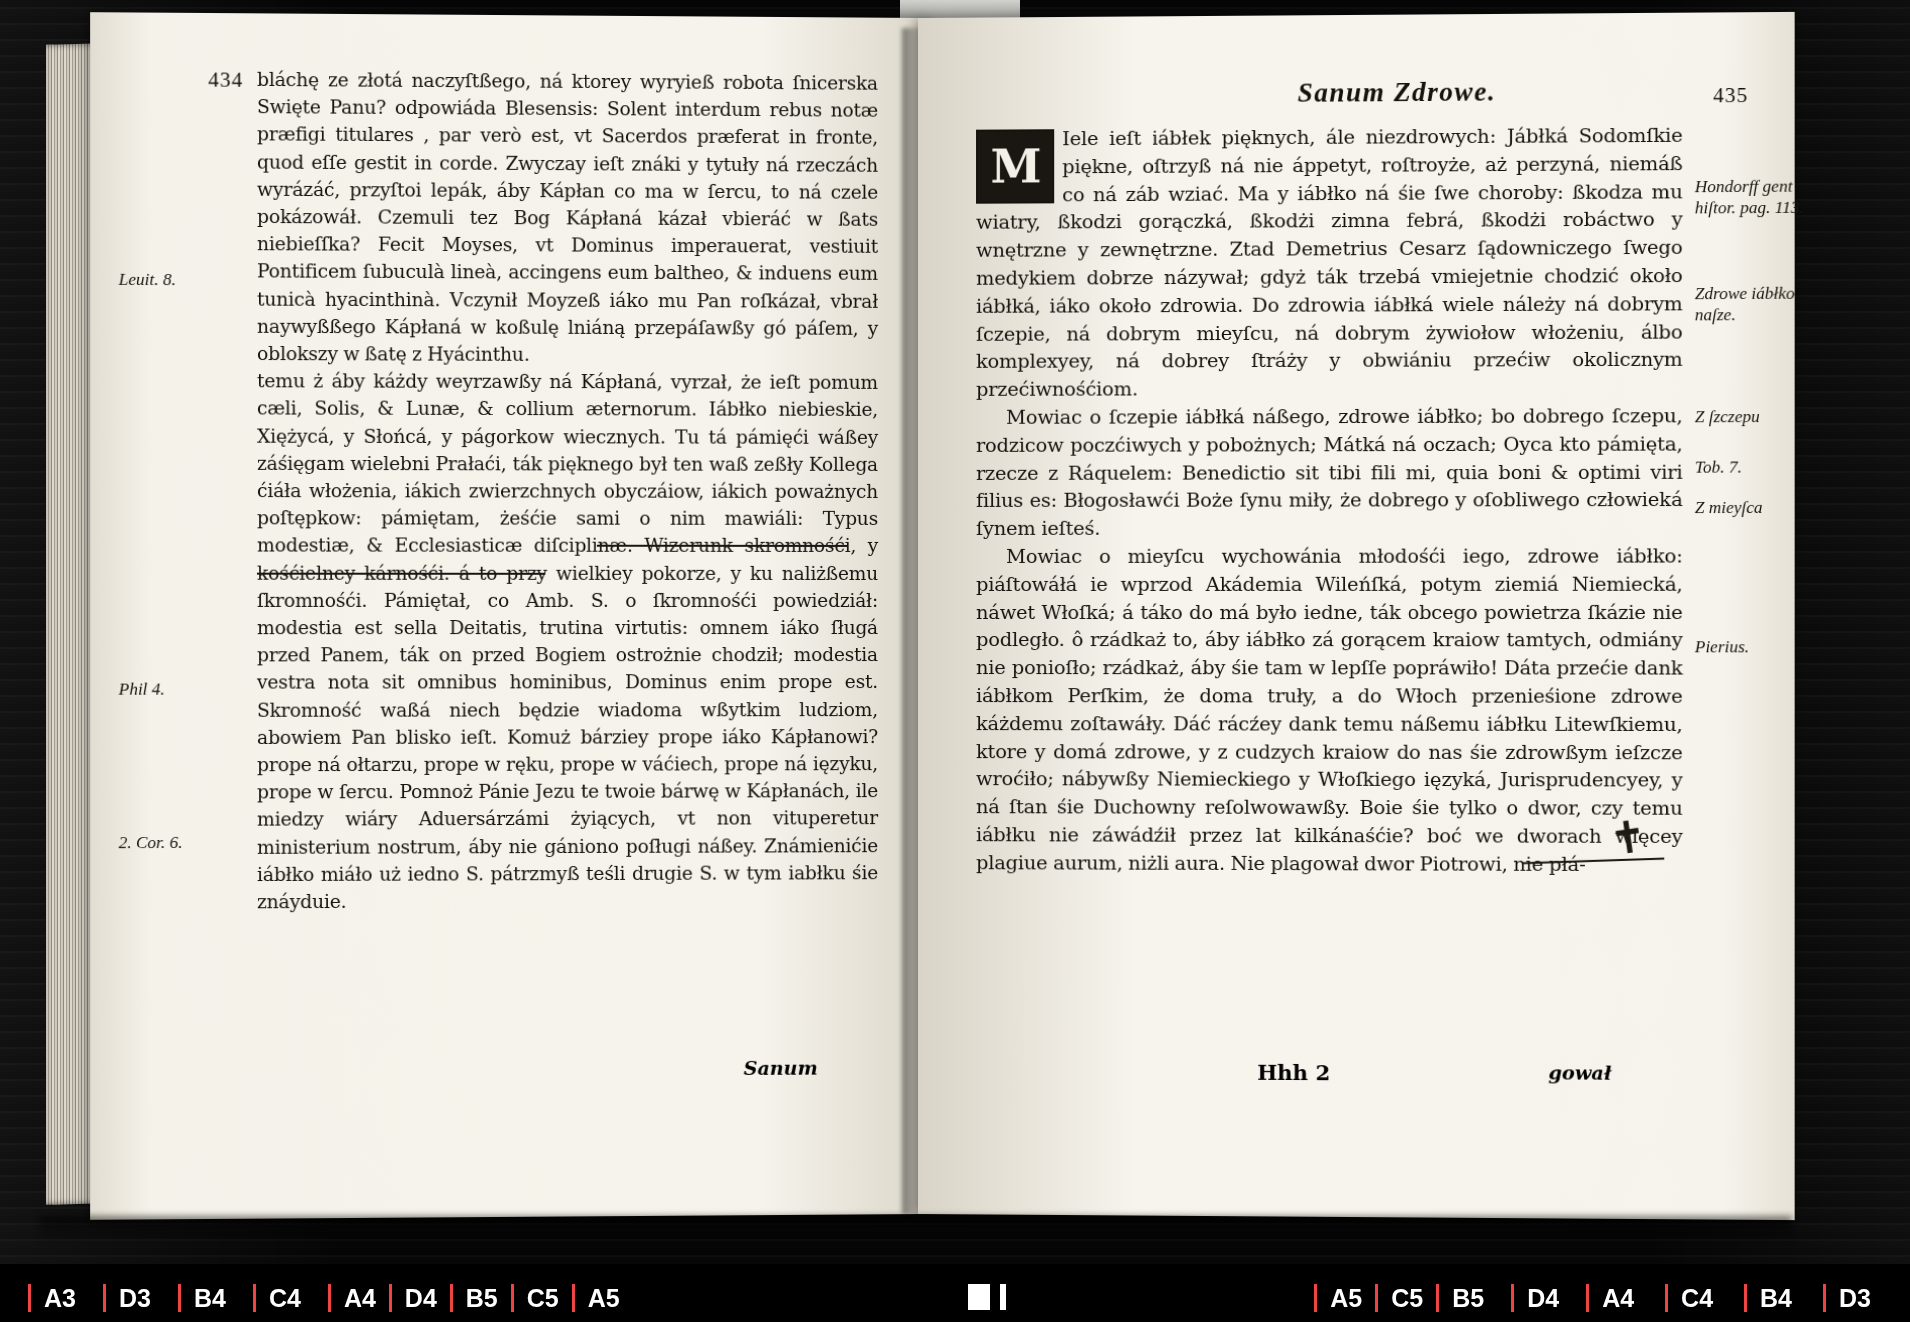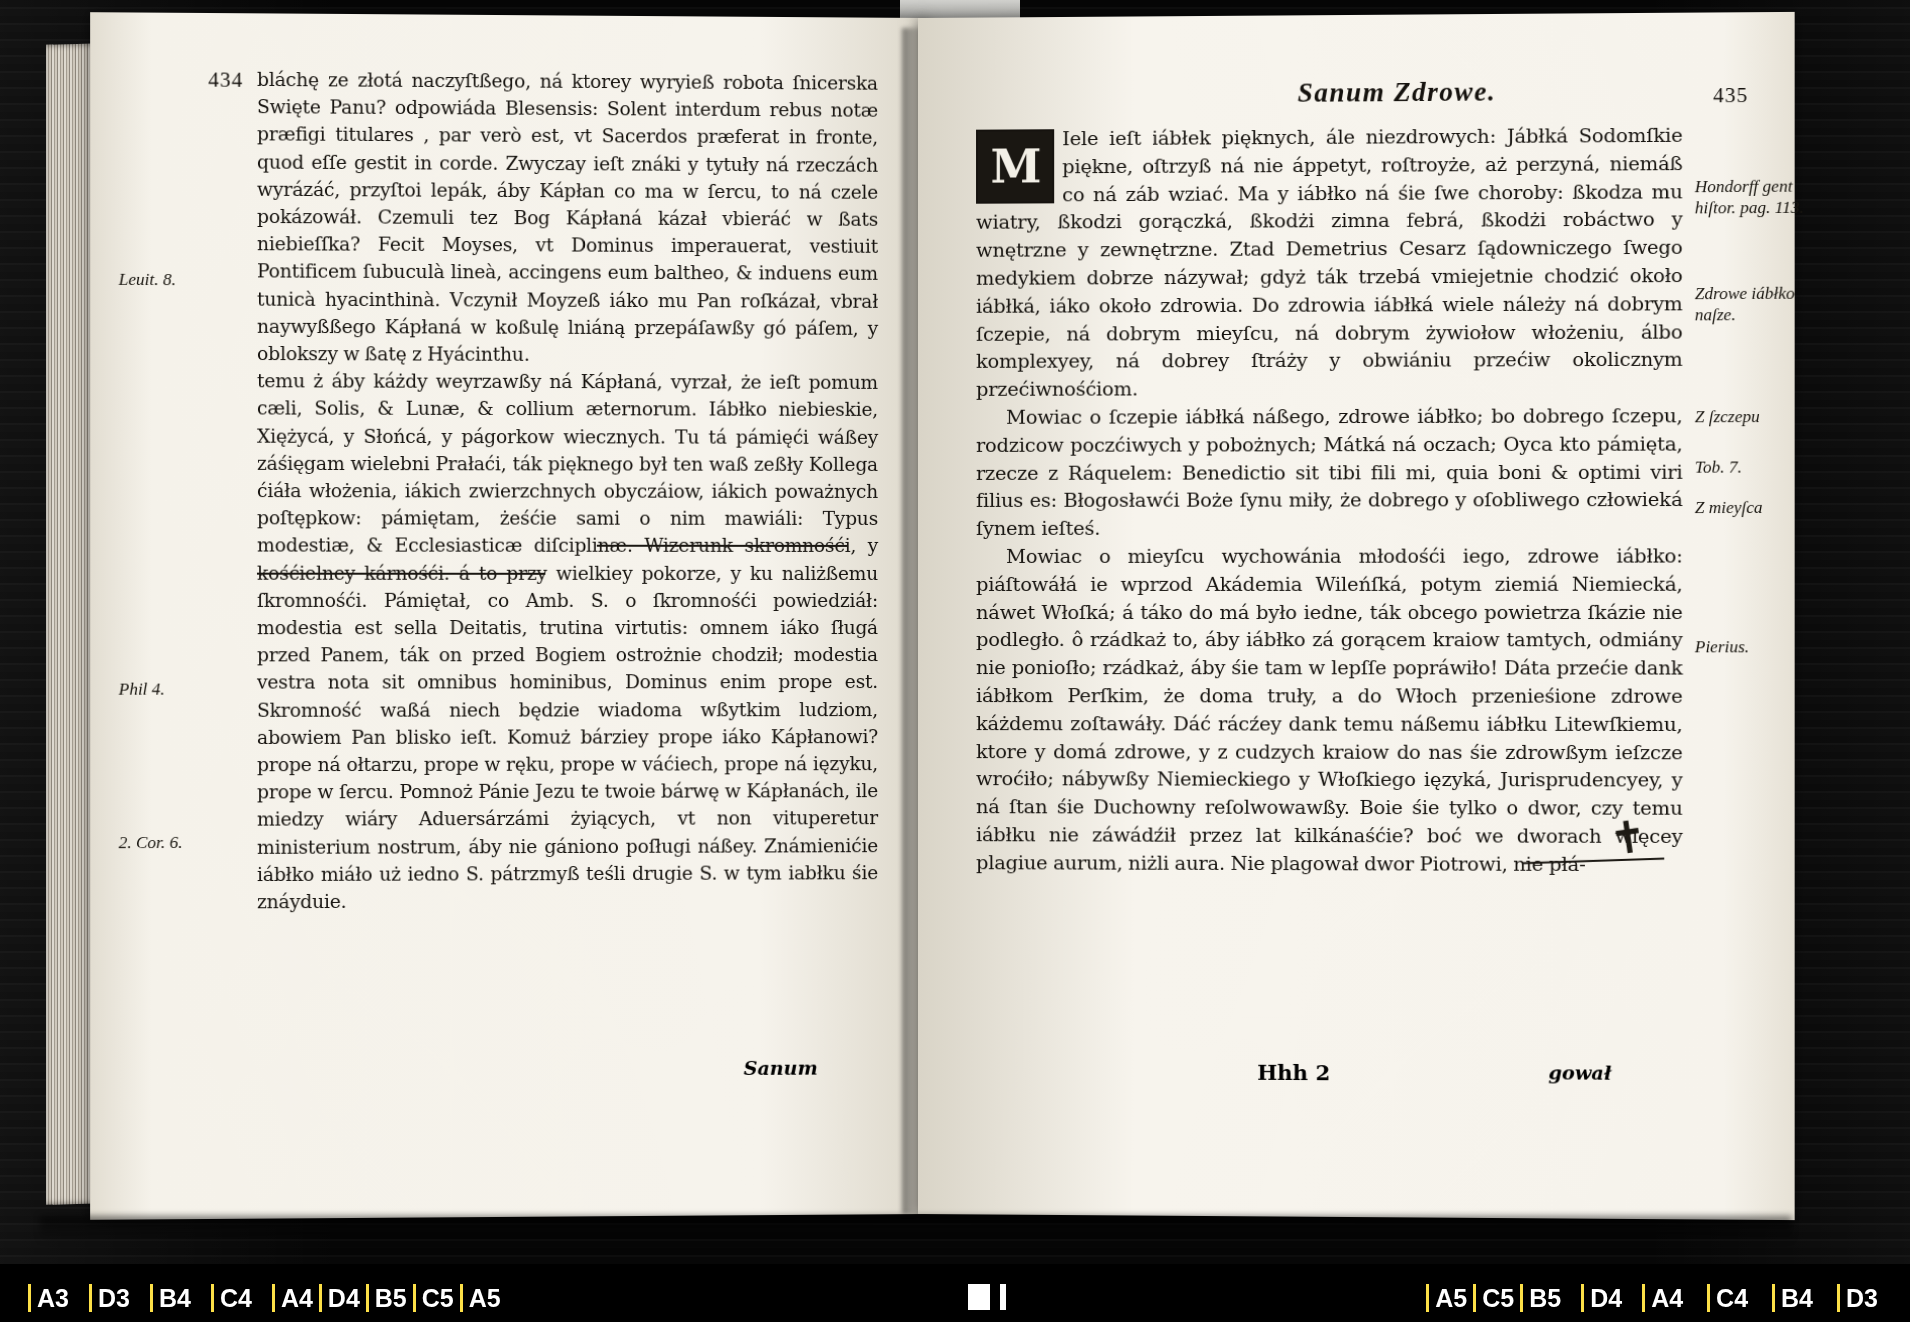--- a/index.html
+++ b/index.html
@@ -230,22 +230,22 @@
     align-items: center;
   }
   .bar-labels.left { left: 28px; }
   .bar-labels.right { right: 26px; }
   .bar-chip {
     color: #ffffff;
     font-family: "Liberation Sans", sans-serif;
     font-size: 25px;
     font-weight: bold;
     letter-spacing: 0px;
-    padding: 0 6px;
-    border-left: 3px solid #fde047;
+    padding: 0 13px;
+    border-left: 3px solid #ef4444;
     line-height: 28px;
   }
   .bar-block {
     position: absolute;
     bottom: 12px;
     left: 968px;
     width: 22px;
     height: 26px;
     background: #ffffff;
   }

